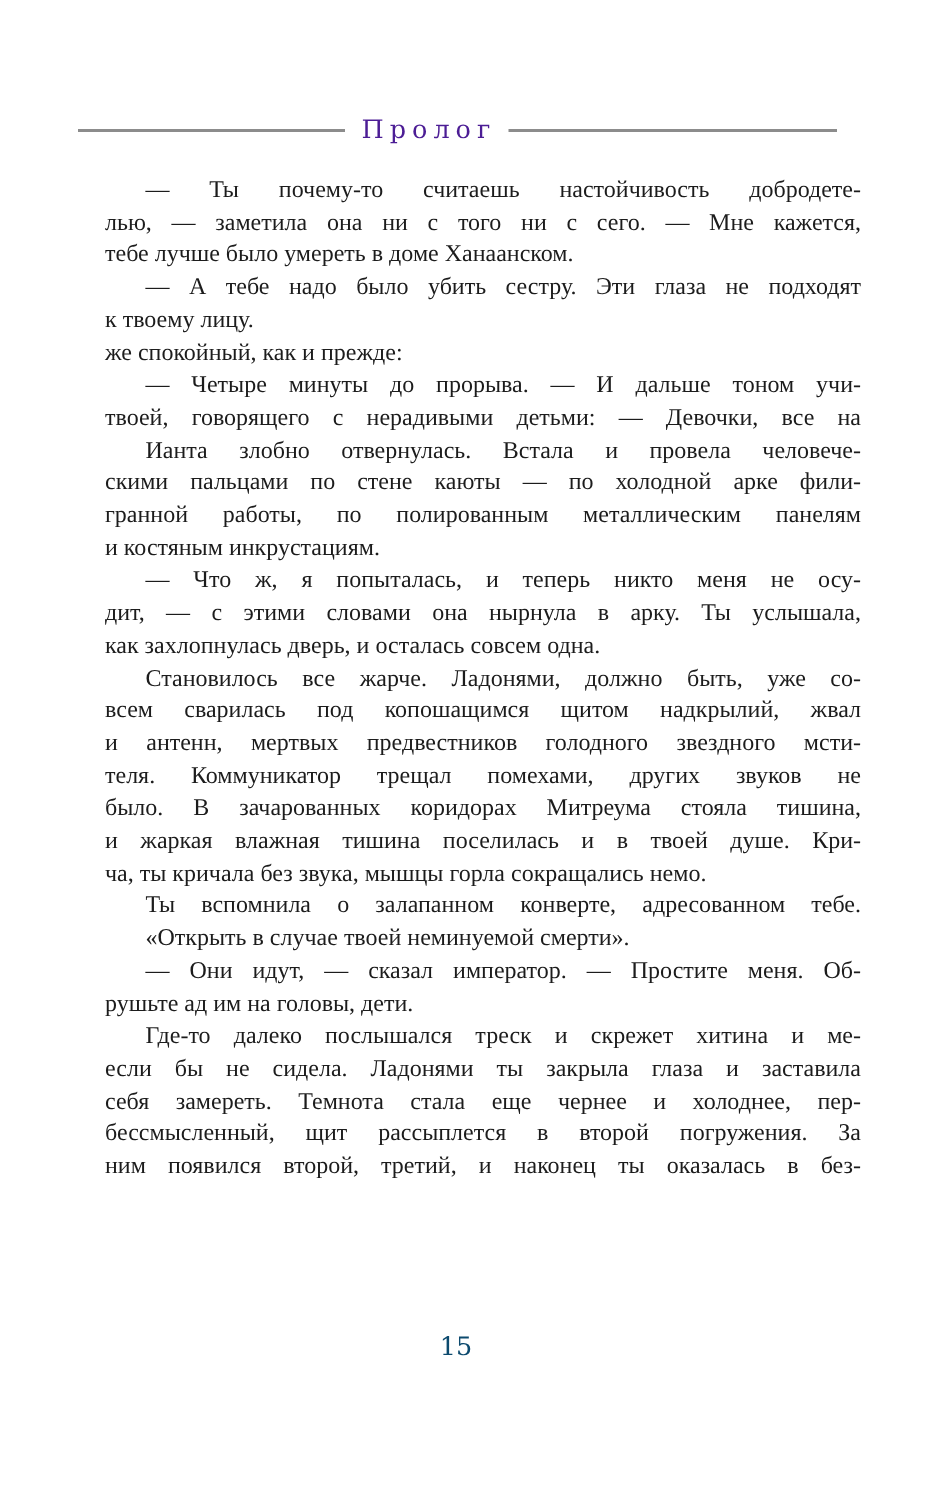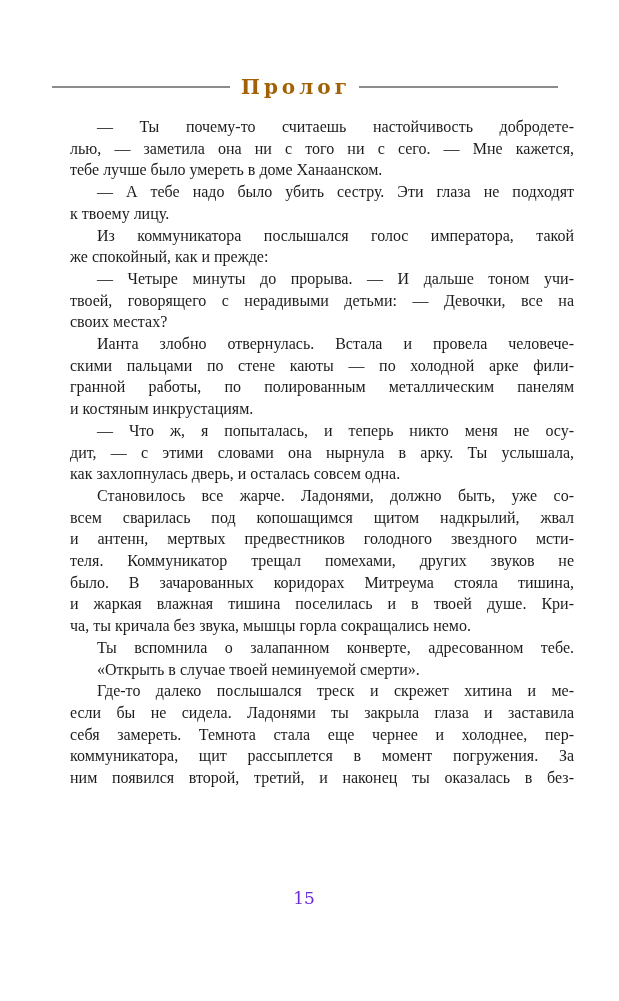--- a/index.html
+++ b/index.html
@@ -26,27 +26,27 @@
     align-items: center;
   }
   .rule {
     height: 2px;
     background: #8c8c8c;
   }
   .rule-left  { width: 178px; }
   .rule-right { flex: 1; }
   .chapter-title {
     font-family: "DejaVu Serif", "Liberation Serif", serif;
-    font-weight: bold;
-    font-size: 20px;
+    font-weight: normal;
+    font-size: 17px;
     line-height: 22px;
     letter-spacing: 4px;
     padding: 0 8px 0 11px;
     white-space: nowrap;
-    color: #a16207;
+    color: #4c1d95;
   }
   
   .body-text {
     position: absolute;
     top: 116px;
     left: 70px;
     width: 504px;
     font-size: 16px;
     line-height: 21.7px;
   }
@@ -68,21 +68,21 @@
   }
   
   .folio {
     position: absolute;
     top: 888px;
     left: 52px;
     width: 504px;
     text-align: center;
     font-family: "DejaVu Serif", "Liberation Serif", serif;
     font-size: 17px;
-    color: #6d28d9;
+    color: #0c4a6e;
   }
 </style>
 </head>
 <body>
 
 <div class="page">
 
   <div class="chapter-header">
     <div class="rule rule-left"></div>
     <div class="chapter-title">Пролог</div>
@@ -93,27 +93,25 @@
       <div class="paragraph">
         <div class="line first">— Ты почему-то считаешь настойчивость добродете-</div>
         <div class="line">лью, — заметила она ни с того ни с сего. — Мне кажется,</div>
         <div class="line last">тебе лучше было умереть в доме Ханаанском.</div>
       </div>
       <div class="paragraph">
         <div class="line first">— А тебе надо было убить сестру. Эти глаза не подходят</div>
         <div class="line last">к твоему лицу.</div>
       </div>
       <div class="paragraph">
-        <div class="line first">Из коммуникатора послышался голос императора, такой</div>
         <div class="line last">же спокойный, как и прежде:</div>
       </div>
       <div class="paragraph">
         <div class="line first">— Четыре минуты до прорыва. — И дальше тоном учи-</div>
         <div class="line">твоей, говорящего с нерадивыми детьми: — Девочки, все на</div>
-        <div class="line last">своих местах?</div>
       </div>
       <div class="paragraph">
         <div class="line first">Ианта злобно отвернулась. Встала и провела человече-</div>
         <div class="line">скими пальцами по стене каюты — по холодной арке фили-</div>
         <div class="line">гранной работы, по полированным металлическим панелям</div>
         <div class="line last">и костяным инкрустациям.</div>
       </div>
       <div class="paragraph">
         <div class="line first">— Что ж, я попыталась, и теперь никто меня не осу-</div>
         <div class="line">дит, — с этими словами она нырнула в арку. Ты услышала,</div>
@@ -128,23 +126,27 @@
         <div class="line">и жаркая влажная тишина поселилась и в твоей душе. Кри-</div>
         <div class="line last">ча, ты кричала без звука, мышцы горла сокращались немо.</div>
       </div>
       <div class="paragraph">
         <div class="line first last hanging">Ты вспомнила о залапанном конверте, адресованном тебе.</div>
       </div>
       <div class="paragraph">
         <div class="line first last">«Открыть в случае твоей неминуемой смерти».</div>
       </div>
       <div class="paragraph">
+        <div class="line first">— Они идут, — сказал император. — Простите меня. Об-</div>
+        <div class="line last">рушьте ад им на головы, дети.</div>
+      </div>
+      <div class="paragraph">
         <div class="line first">Где-то далеко послышался треск и скрежет хитина и ме-</div>
         <div class="line">если бы не сидела. Ладонями ты закрыла глаза и заставила</div>
         <div class="line">себя замереть. Темнота стала еще чернее и холоднее, пер-</div>
-        <div class="line">коммуникатора, щит рассыплется в момент погружения. За</div>
+        <div class="line">бессмысленный, щит рассыплется в второй погружения. За</div>
         <div class="line last hanging">ним появился второй, третий, и наконец ты оказалась в без-</div>
       </div>
     </div>
 
   <div class="folio">15</div>
 
 </div>
 
 </body></html>

